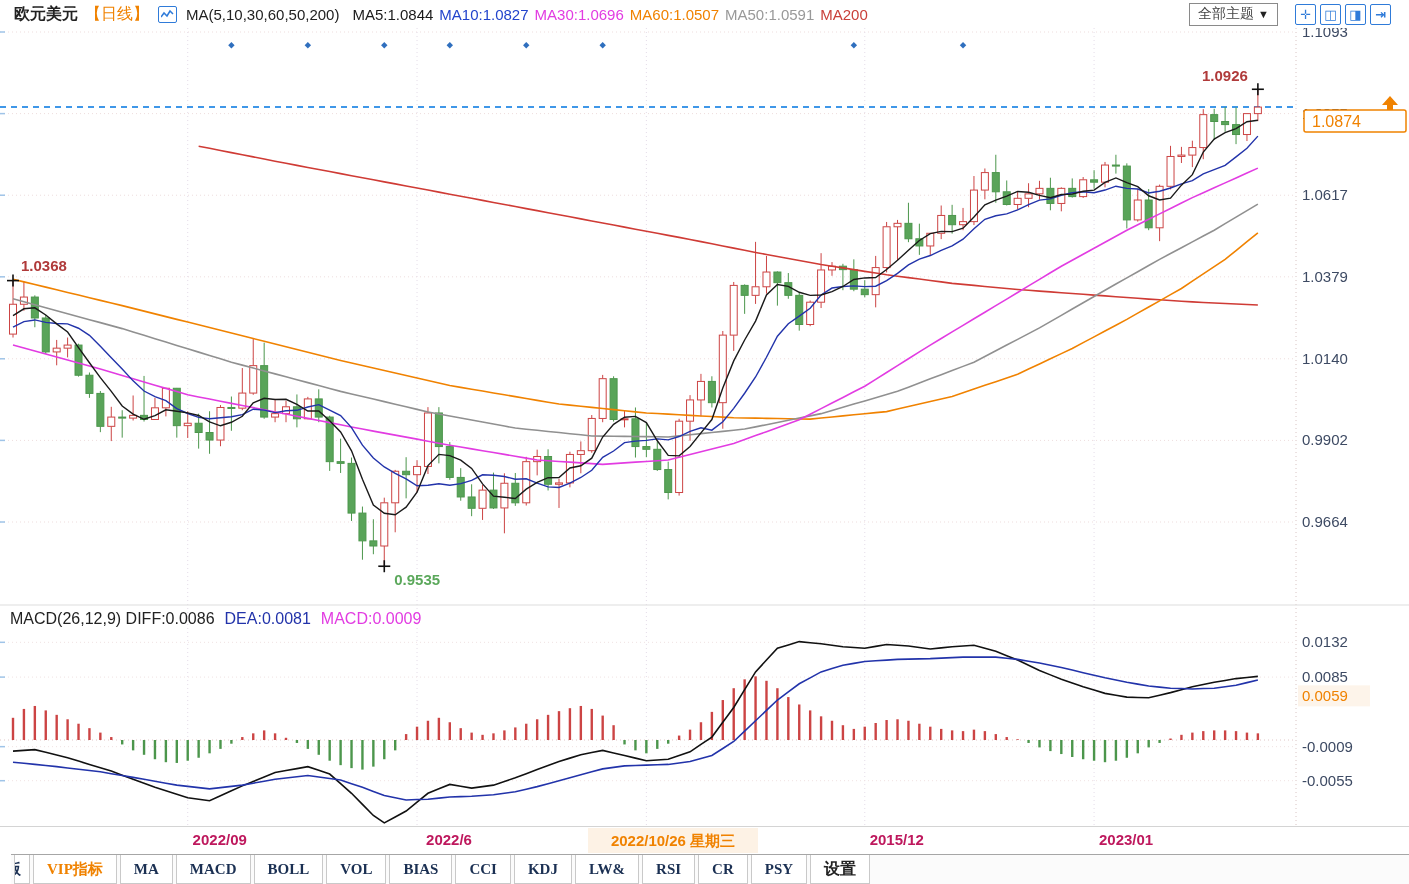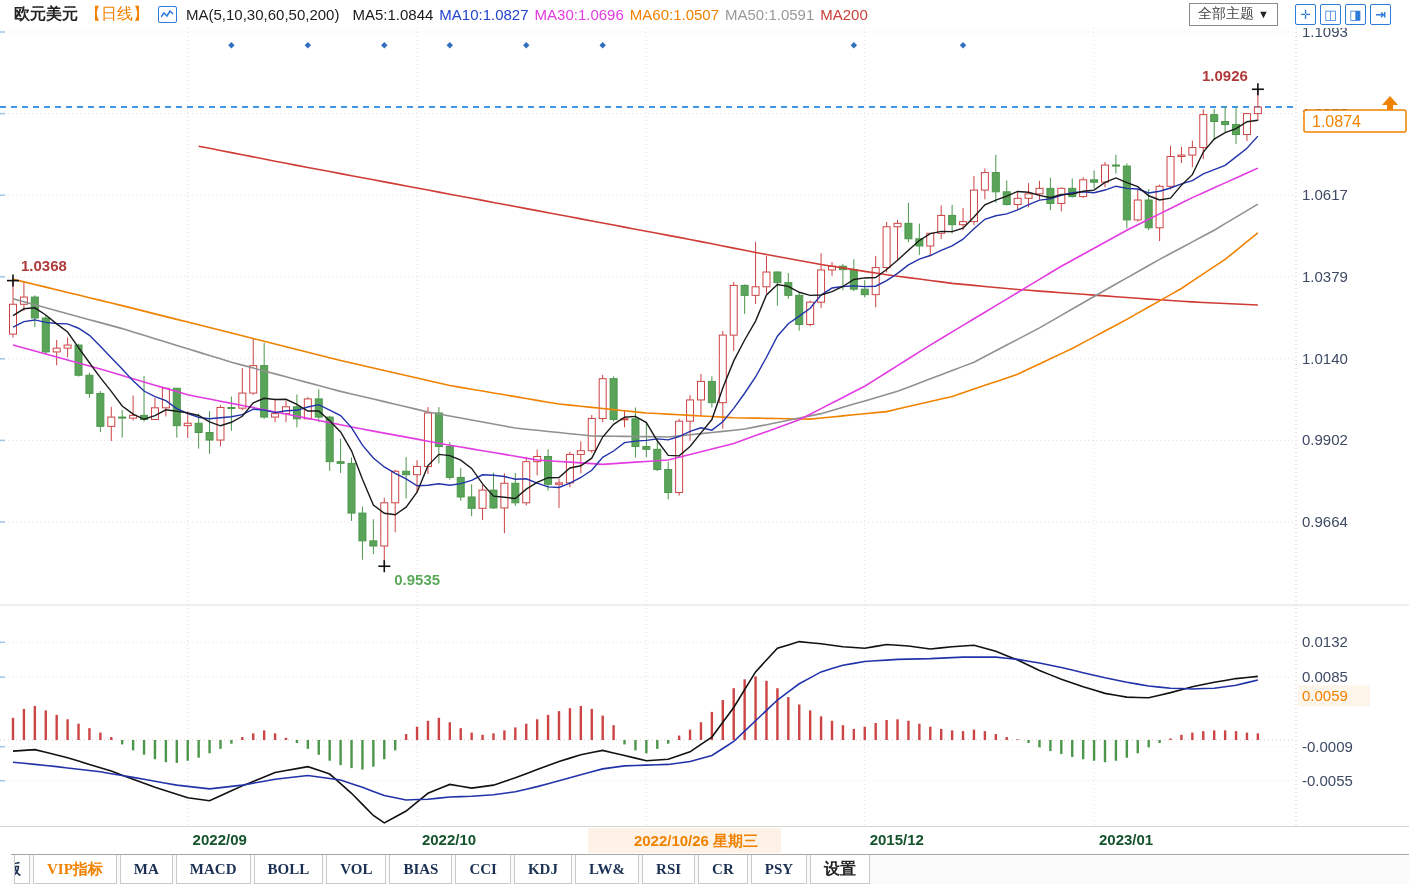--- a/index.html
+++ b/index.html
@@ -19,22 +19,22 @@
   #hicons{display:flex;margin-right:14px;}
   
   #chartwrap{position:absolute;left:0;top:28px;width:1409px;height:798px;}
   
   #macdHead{position:absolute;left:10px;top:610px;font-size:16px;display:flex;gap:10px;white-space:nowrap;}
   #macdHead .t1{color:#222;}
   #macdHead .t2{color:#2233aa;}
   #macdHead .t3{color:#e23ce2;}
   
   #dateRow{position:absolute;left:0;top:826px;width:1409px;height:28px;border-top:1px solid #d4d4d4;box-sizing:border-box;}
-  .xlab{position:absolute;top:4px;transform:translateX(-50%);font-size:15px;font-weight:bold;color:#14532d;}
-  #selDate{position:absolute;left:588px;top:1px;width:170px;height:25px;background:rgba(240,130,0,0.10);color:#f08200;font-size:15px;font-weight:bold;text-align:center;line-height:25px;padding-left:23px;}
+  .xlab{position:absolute;top:4px;transform:translateX(-50%);font-size:15px;font-weight:bold;color:#be185d;}
+  #selDate{position:absolute;left:588px;top:1px;width:170px;height:25px;background:rgba(240,130,0,0.10);color:#f08200;font-size:15px;font-weight:bold;text-align:center;line-height:25px;}
   
   #tabbar{position:absolute;left:11px;top:854px;width:1409px;height:30px;border-top:1px solid #a6a6a6;background:#fbfbfb;box-sizing:border-box;display:flex;align-items:stretch;}
   .tab{border:1px solid #c9c9c9;border-top:none;margin-left:3px;background:#fff;font-family:"Liberation Serif","DejaVu Serif",serif;font-weight:bold;font-size:15px;color:#1b3053;display:flex;align-items:center;justify-content:center;padding:0 13px;cursor:pointer;}
   .tab.active{color:#f08200;}
   .tab.partial{width:14px;padding:0;overflow:hidden;justify-content:flex-start;}
   .tab.partial span{margin-left:-9px;}
   .tab.settings{font-family:"Liberation Sans","DejaVu Sans",sans-serif;color:#222;font-size:16px;}
 </style>
 </head>
 <body>
@@ -595,25 +595,32 @@
         <line x1="1257.8799999999999" y1="712" x2="1257.8799999999999" y2="705.34" stroke="#cc4444" stroke-width="2.4"></line>
         <polyline points="13,723.1 23.92,722.36 34.84,721.62 45.76,724.3333333333334 56.68,727.0466666666666 67.6,729.76 78.52,733.09 89.44,736.42 100.36,739.75 111.28,743.08 122.2,747.15 133.12,751.22 144.04,755.29 154.96,759.36 165.88,762.8133333333333 176.8,766.2666666666667 187.72,769.72 198.64,771.2 209.56,772.6800000000001 220.48,767.7466666666667 231.4,762.8133333333333 242.32,757.88 253.24,753.44 264.15999999999997,749 275.08,744.56 286,742.5866666666667 296.92,740.6133333333333 307.84,738.64 318.76,742.34 329.68,746.04 340.6,755.66 351.52,765.28 362.44,776.38 373.36,787.48 384.28,794.88 395.2,788.96 406.12,783.04 417.04,774.16 427.96,765.28 438.88,760.84 449.8,756.4 460.71999999999997,758.25 471.64,760.1 482.56,758.62 493.48,757.14 504.4,753.44 515.3199999999999,749.74 526.24,745.67 537.16,741.6 548.08,737.53 559,733.46 569.92,730.13 580.84,726.8 591.76,724.58 602.68,722.36 613.6,724.95 624.52,727.54 635.4399999999999,730.13 646.36,732.72 657.28,731.98 668.2,731.24 679.12,727.54 690.04,723.84 700.96,716.44 711.88,709.04 722.8,694.24 733.72,679.44 744.64,661.68 755.56,643.92 766.48,632.08 777.4,620.24 788.32,616.91 799.24,613.58 810.16,614.69 821.08,615.8 832,617.28 842.92,618.76 853.84,619.5 864.76,620.24 875.68,618.39 886.6,616.54 897.52,617.28 908.4399999999999,618.02 919.36,619.5 930.28,620.98 941.2,619.87 952.12,618.76 963.04,618.02 973.96,617.28 984.88,620.24 995.8,623.2 1006.72,627.64 1017.64,632.08 1028.56,637.26 1039.48,642.44 1050.4,646.88 1061.32,651.3199999999999 1072.24,655.02 1083.16,658.72 1094.08,662.05 1105,665.38 1115.92,667.23 1126.84,669.08 1137.76,669.45 1148.68,669.82 1159.6,667.23 1170.52,664.64 1181.44,661.68 1192.36,658.72 1203.28,656.5 1214.2,654.28 1225.12,652.43 1236.04,650.58 1246.96,649.47 1257.8799999999999,648.36" fill="none" stroke="#111111" stroke-width="1.6"></polyline>
         <polyline points="13,734.2 23.92,735.31 34.84,736.42 45.76,737.53 56.68,738.64 67.6,739.935 78.52,741.23 89.44,742.525 100.36,743.82 111.28,745.67 122.2,747.52 133.12,749.37 144.04,751.22 154.96,753.1933333333334 165.88,755.1666666666666 176.8,757.14 187.72,758.3733333333333 198.64,759.6066666666667 209.56,760.84 220.48,759.6066666666667 231.4,758.3733333333333 242.32,757.14 253.24,755.1666666666666 264.15999999999997,753.1933333333334 275.08,751.22 286,749.9866666666667 296.92,748.7533333333333 307.84,747.52 318.76,749 329.68,750.48 340.6,751.96 351.52,755.66 362.44,759.36 373.36,763.43 384.28,767.5 395.2,769.72 406.12,771.94 417.04,771.57 427.96,771.2 438.88,770.09 449.8,768.98 460.71999999999997,768.61 471.64,768.24 482.56,767.5 493.48,766.76 504.4,765.28 515.3199999999999,763.8 526.24,761.21 537.16,758.62 548.08,755.66 559,752.7 569.92,749.74 580.84,746.78 591.76,743.82 602.68,740.86 613.6,739.38 624.52,737.9 635.4399999999999,737.53 646.36,737.16 657.28,736.79 668.2,736.42 679.12,734.94 690.04,733.46 700.96,730.5 711.88,727.54 722.8,720.51 733.72,713.48 744.64,703.12 755.56,692.76 766.48,682.4 777.4,672.04 788.32,663.9 799.24,655.76 810.16,649.84 821.08,643.92 832,640.59 842.92,637.26 853.84,635.41 864.76,633.56 875.68,632.82 886.6,632.08 897.52,631.34 908.4399999999999,631.0933333333334 919.36,630.8466666666667 930.28,630.6 941.2,630.1066666666667 952.12,629.6133333333333 963.04,629.12 973.96,629.12 984.88,629.12 995.8,629.12 1006.72,630.23 1017.64,631.34 1028.56,633.19 1039.48,635.04 1050.4,637.26 1061.32,639.48 1072.24,642.0699999999999 1083.16,644.66 1094.08,647.25 1105,649.84 1115.92,652.06 1126.84,654.28 1137.76,656.13 1148.68,657.98 1159.6,659.09 1170.52,660.2 1181.44,660.57 1192.36,660.94 1203.28,660.57 1214.2,660.2 1225.12,658.72 1236.04,657.24 1246.96,654.65 1257.8799999999999,652.06" fill="none" stroke="#2233aa" stroke-width="1.6"></polyline>
         <text x="1302" y="90.61020000000015" font-size="15" font-family="&quot;Liberation Sans&quot;,&quot;DejaVu Sans&quot;,sans-serif" fill="#3d4a63">1.0855</text>
         <path d="M 1390 68 l 8 9 h -5 v 6 h -6 v -6 h -5 Z" fill="#f08200"></path>
         <rect x="1304" y="82.0951000000001" width="102" height="22" rx="2" fill="#ffffff" stroke="#f08200" stroke-width="1.5"></rect>
         <text x="1312" y="99.0951000000001" font-size="16" font-family="&quot;Liberation Sans&quot;,&quot;DejaVu Sans&quot;,sans-serif" fill="#f08200">1.0874</text>
       </svg>
   </div>
 
+  <div id="macdHead">
+    <span class="t1">
+      <span>MACD(26,12,9)</span> <span>DIFF:0.0086</span>
+    </span>
+    <span class="t2">DEA:0.0081</span>
+    <span class="t3">MACD:0.0009</span>
+  </div>
 
   <div id="dateRow">
     <div id="selDate">2022/10/26 星期三</div>
   <span class="xlab" style="left: 219.72px;">2022/09</span>
-      <span class="xlab" style="left: 449.04px;">2022/10</span>
+      <span class="xlab" style="left: 449.04px;">2022/6</span>
       <span class="xlab" style="left: 896.76px;">2015/12</span>
       <span class="xlab" style="left: 1126.08px;">2023/01</span>
     </div>
 
   <div id="tabbar">
     <div class="tab partial">
         <span>版</span>
       </div>
   <div class="tab active">VIP指标</div>
       <div class="tab">MA</div>

